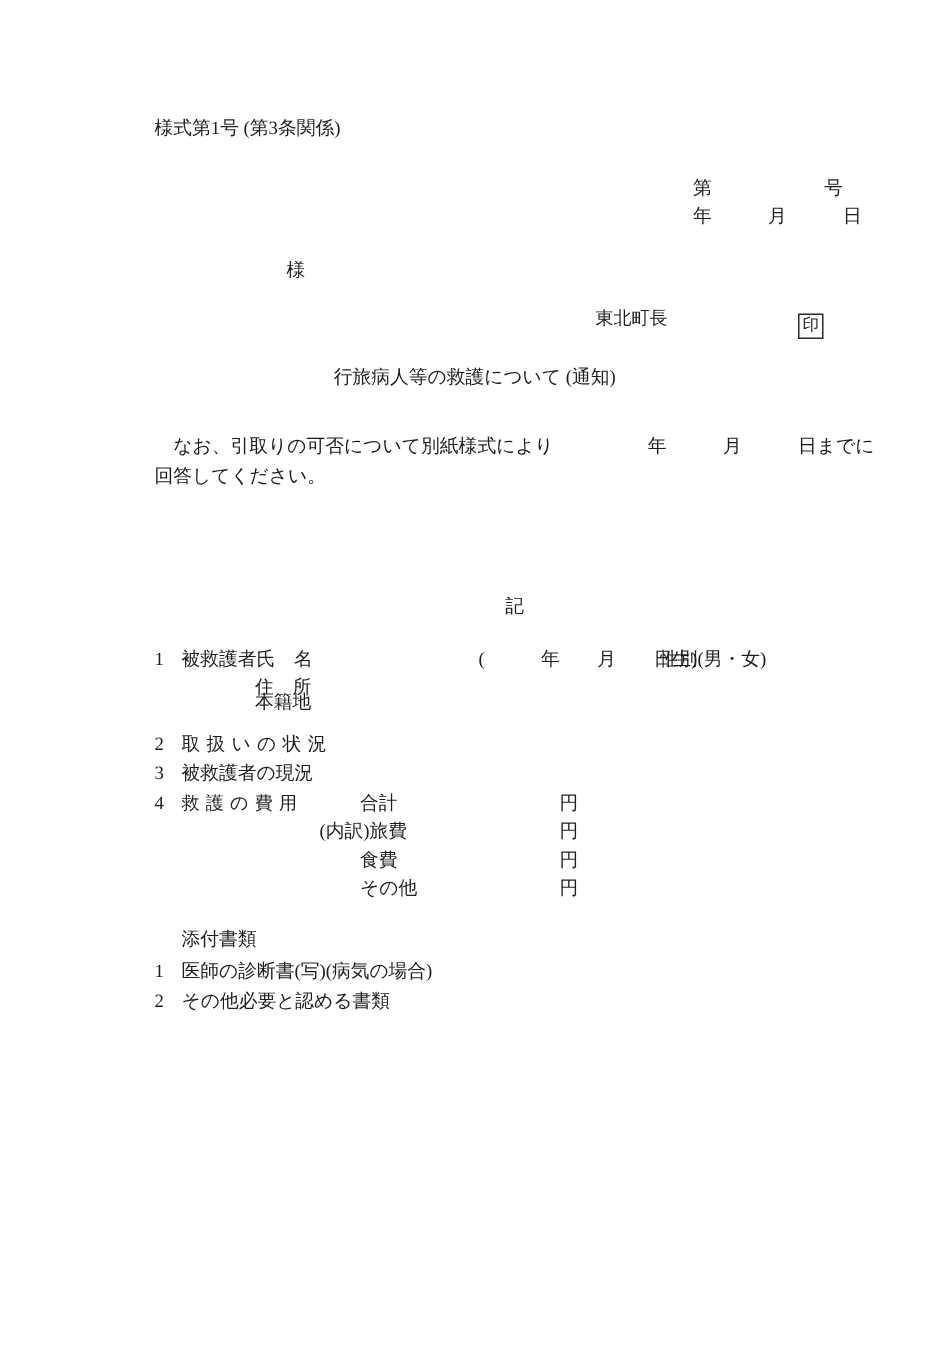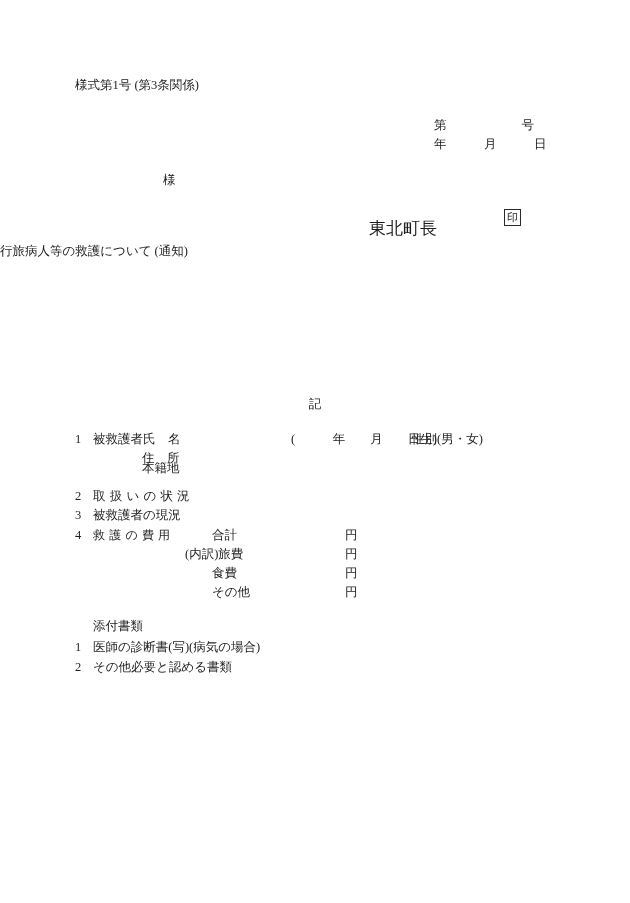--- a/index.html
+++ b/index.html
@@ -13,20 +13,21 @@
     position: relative;
     font-family: "Liberation Serif", "DejaVu Serif", serif;
     color: #1a1a1a;
     font-size: 12px;
     overflow: hidden;
   }
   .page {
     position: absolute;
     inset: 0;
     background: #ffffff;
+    margin-left: 28px;
   }
 
   
   .t {
     position: absolute;
     white-space: pre;
     line-height: 1.0;
     color: #1d1d1d;
   }
 
@@ -53,22 +54,22 @@
   
   .addressee {
     left: 163px;
     top: 174px;
     font-size: 12.5px;
   }
 
   
   .issuer {
     left: 369px;
-    top: 220px;
-    font-size: 17px;
+    top: 206px;
+    font-size: 12px;
   }
   .seal-box {
     position: absolute;
     left: 504px;
     top: 209px;
     width: 17px;
     height: 17px;
     border: 1px solid #2a2a2a;
     box-sizing: border-box;
     display: flex;
@@ -77,21 +78,21 @@
     font-size: 11px;
     line-height: 1;
     color: #1d1d1d;
   }
 
   
   .doc-title {
     left: 0;
     top: 245px;
     width: 577px;
-    text-align: left;
+    text-align: center;
     font-size: 12.5px;
     white-space: pre;
   }
 
   
   .body-wrap {
     position: absolute;
     left: 75px;
     top: 287px;
     width: 480px;
@@ -128,20 +129,21 @@
   <div class="t hdr-date">年　　　月　　　日</div>
 
   <div class="t addressee">様</div>
 
   <div class="t issuer">東北町長</div>
   <div class="seal-box">印</div>
 
   <div class="t doc-title">行旅病人等の救護について (通知)</div>
 
   <div class="body-wrap">
+    <p>　なお、引取りの可否について別紙様式により　　　　　年　　　月　　　日までに回答してください。</p>
   </div>
 
   <div class="t ki">記</div>
 
   <div class="t" style="left:75px; top:433px; font-size:12.5px;">1</div>
   <div class="t" style="left:93px; top:433px; font-size:12.5px;">被救護者氏　名</div>
   <div class="t" style="left:291px; top:433px; font-size:12.5px;">(　　　年　　月　　日生)</div>
   <div class="t" style="left:412px; top:433px; font-size:12.5px;">性別(男・女)</div>
 
   <div class="t" style="left:142px; top:452px; font-size:12.5px;">住　所</div>

